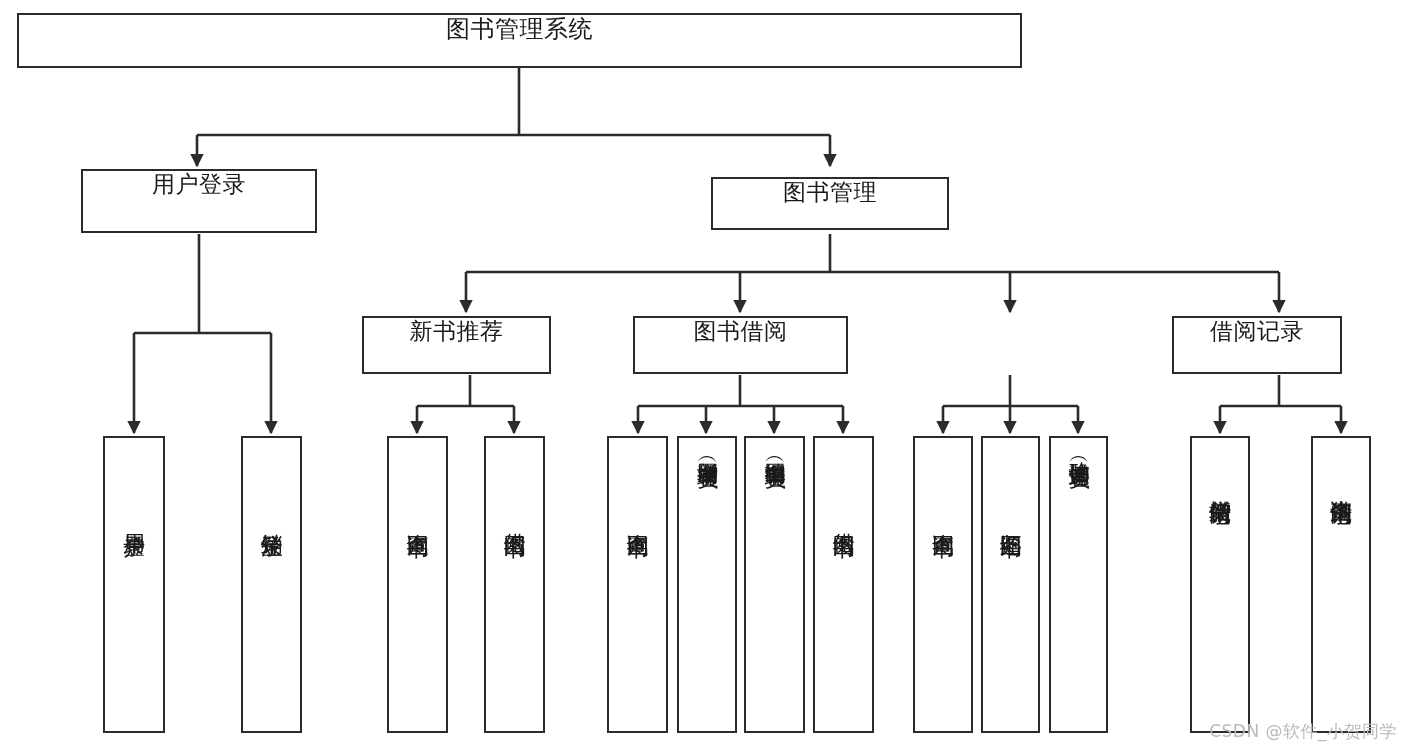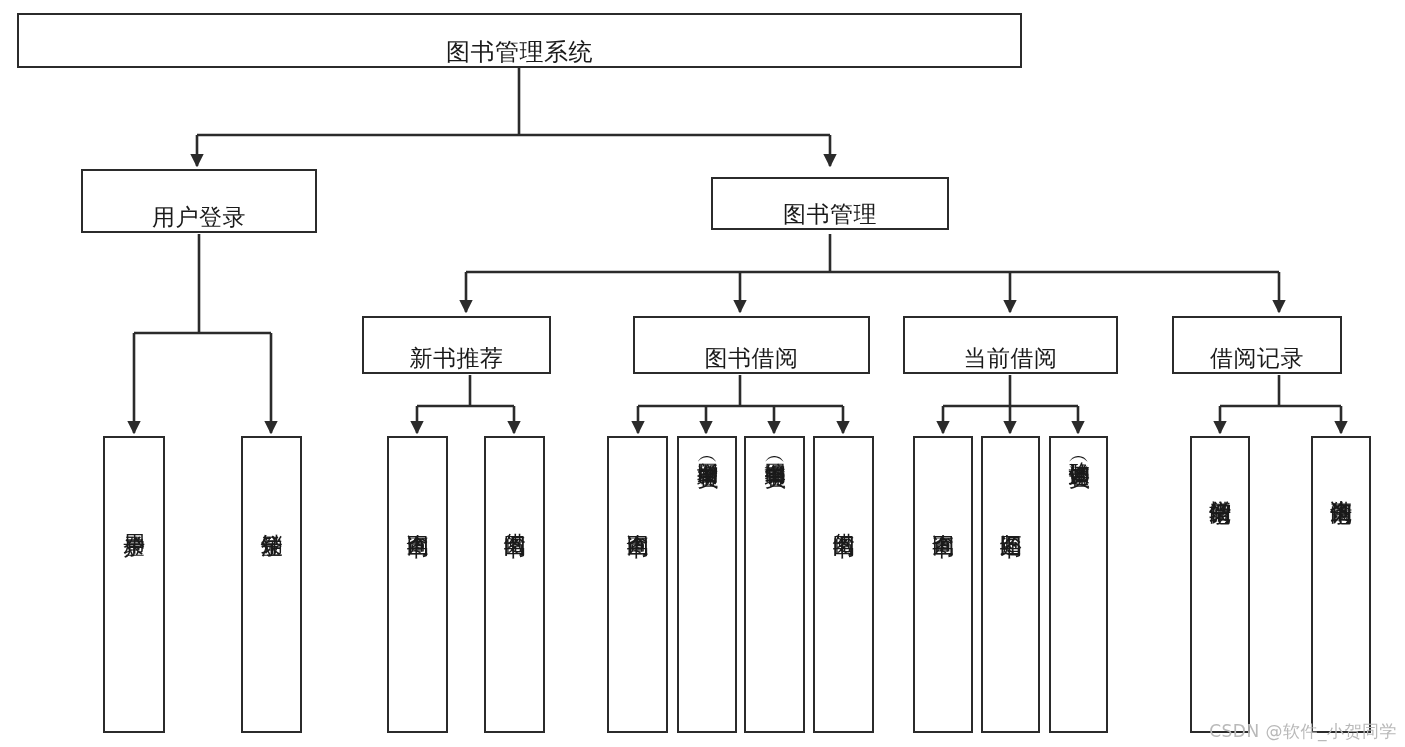--- a/index.html
+++ b/index.html
@@ -27,21 +27,21 @@
     width: 1405px;
     height: 747px;
     pointer-events: none;
   }
   .node {
     position: absolute;
     box-sizing: border-box;
     background: #ffffff;
     border: 2px solid #2b2b2b;
     display: flex;
-    align-items: flex-end;
+    align-items: flex-start;
     justify-content: center;
     overflow: hidden;
   }
   .node .label {
     color: #1a1a1a;
     line-height: 1.18;
     text-align: center;
     white-space: nowrap;
   }
   
@@ -143,25 +143,22 @@
   <div class="node h" style="left:81px; top:169px; width:236px; height:64px;">
     <span class="label">用户登录</span>
   </div>
   <div class="node h" style="left:711px; top:169px; width:238px; height:53px;margin-top:8px;">
     <span class="label">图书管理</span>
   </div>
 
   <div class="node h" style="left:362px; top:316px; width:189px; height:58px;">
     <span class="label">新书推荐</span>
   </div>
-  <div class="node h" style="left:633px; top:316px; width:237px; height:58px;">
+  <div class="node h" style="left:633px; top:316px; width:215px; height:58px;">
     <span class="label">图书借阅</span>
-  </div>
-  <div class="node h" style="left:903px; top:316px; width:215px; height:58px;">
-    <span class="label">当前借阅</span>
   </div>
   <div class="node h" style="left:1172px; top:316px; width:170px; height:58px;">
     <span class="label">借阅记录</span>
   </div>
 
   <div class="node v" style="left:103px; top:436px; width:62px; height:297px; padding-top:78px;">
     <span class="label">用户登录</span>
   </div>
   <div class="node v" style="left:241px; top:436px; width:61px; height:297px; padding-top:78px;">
     <span class="label">注销登录</span>

